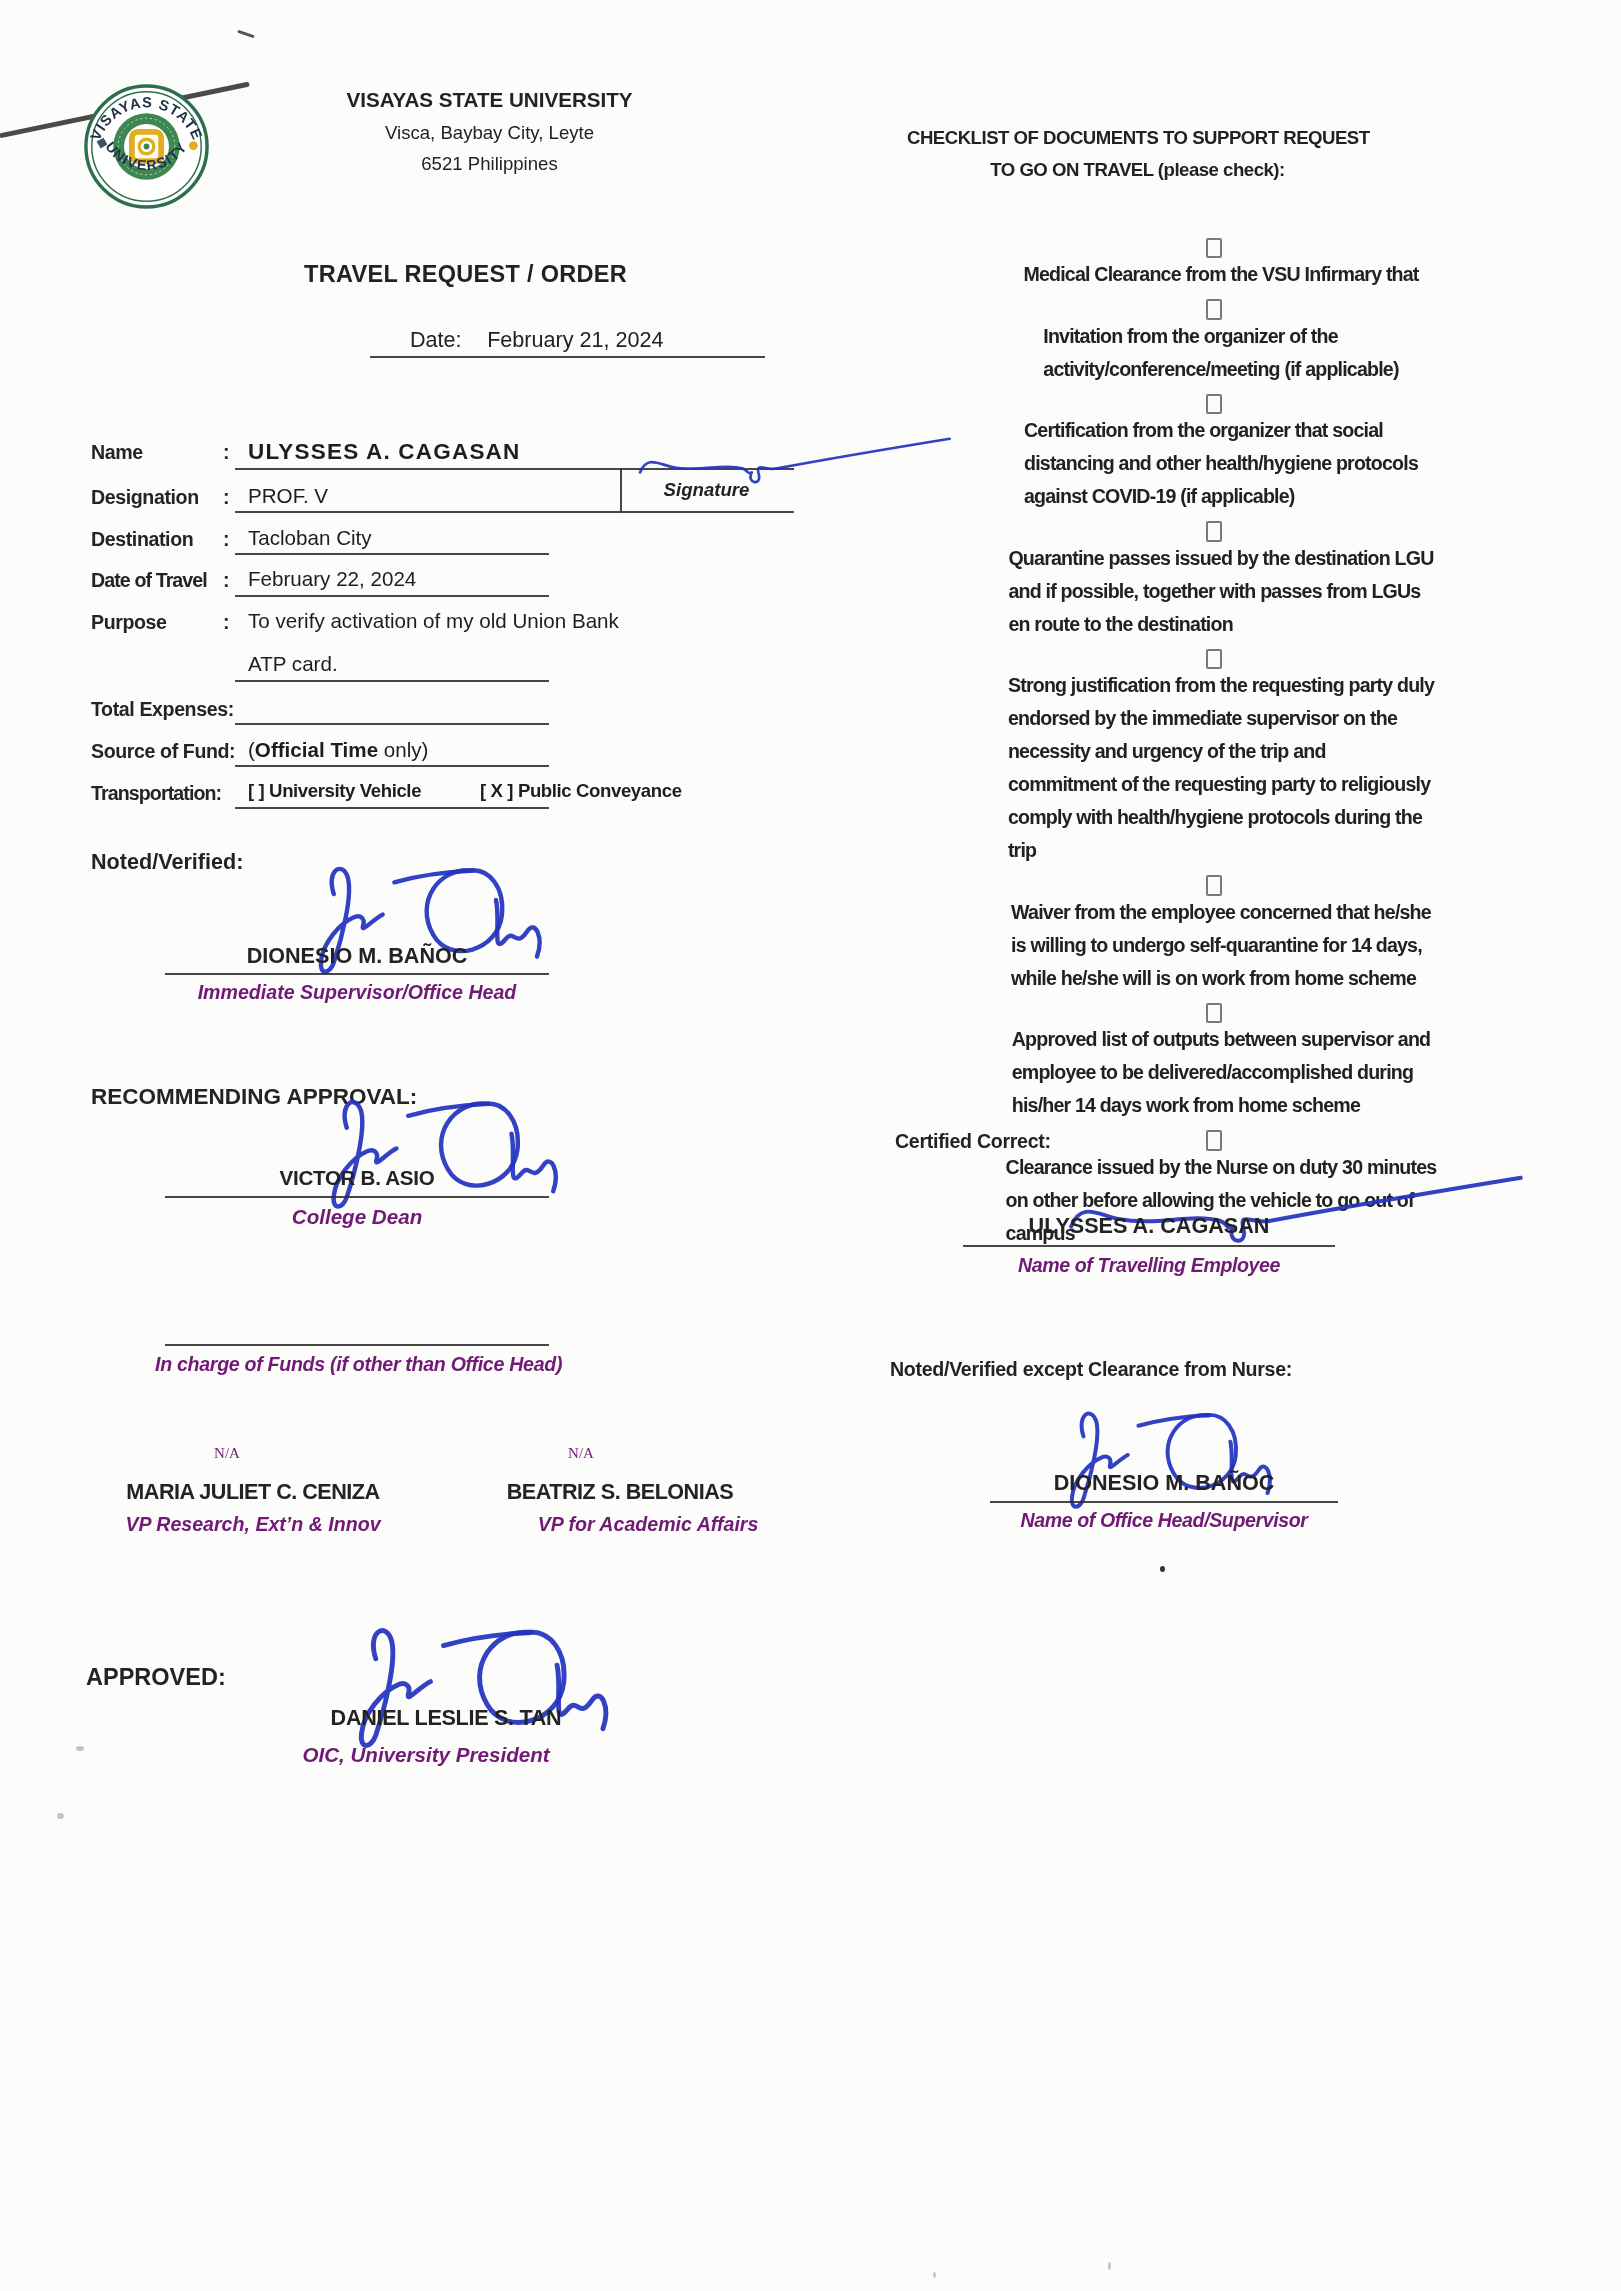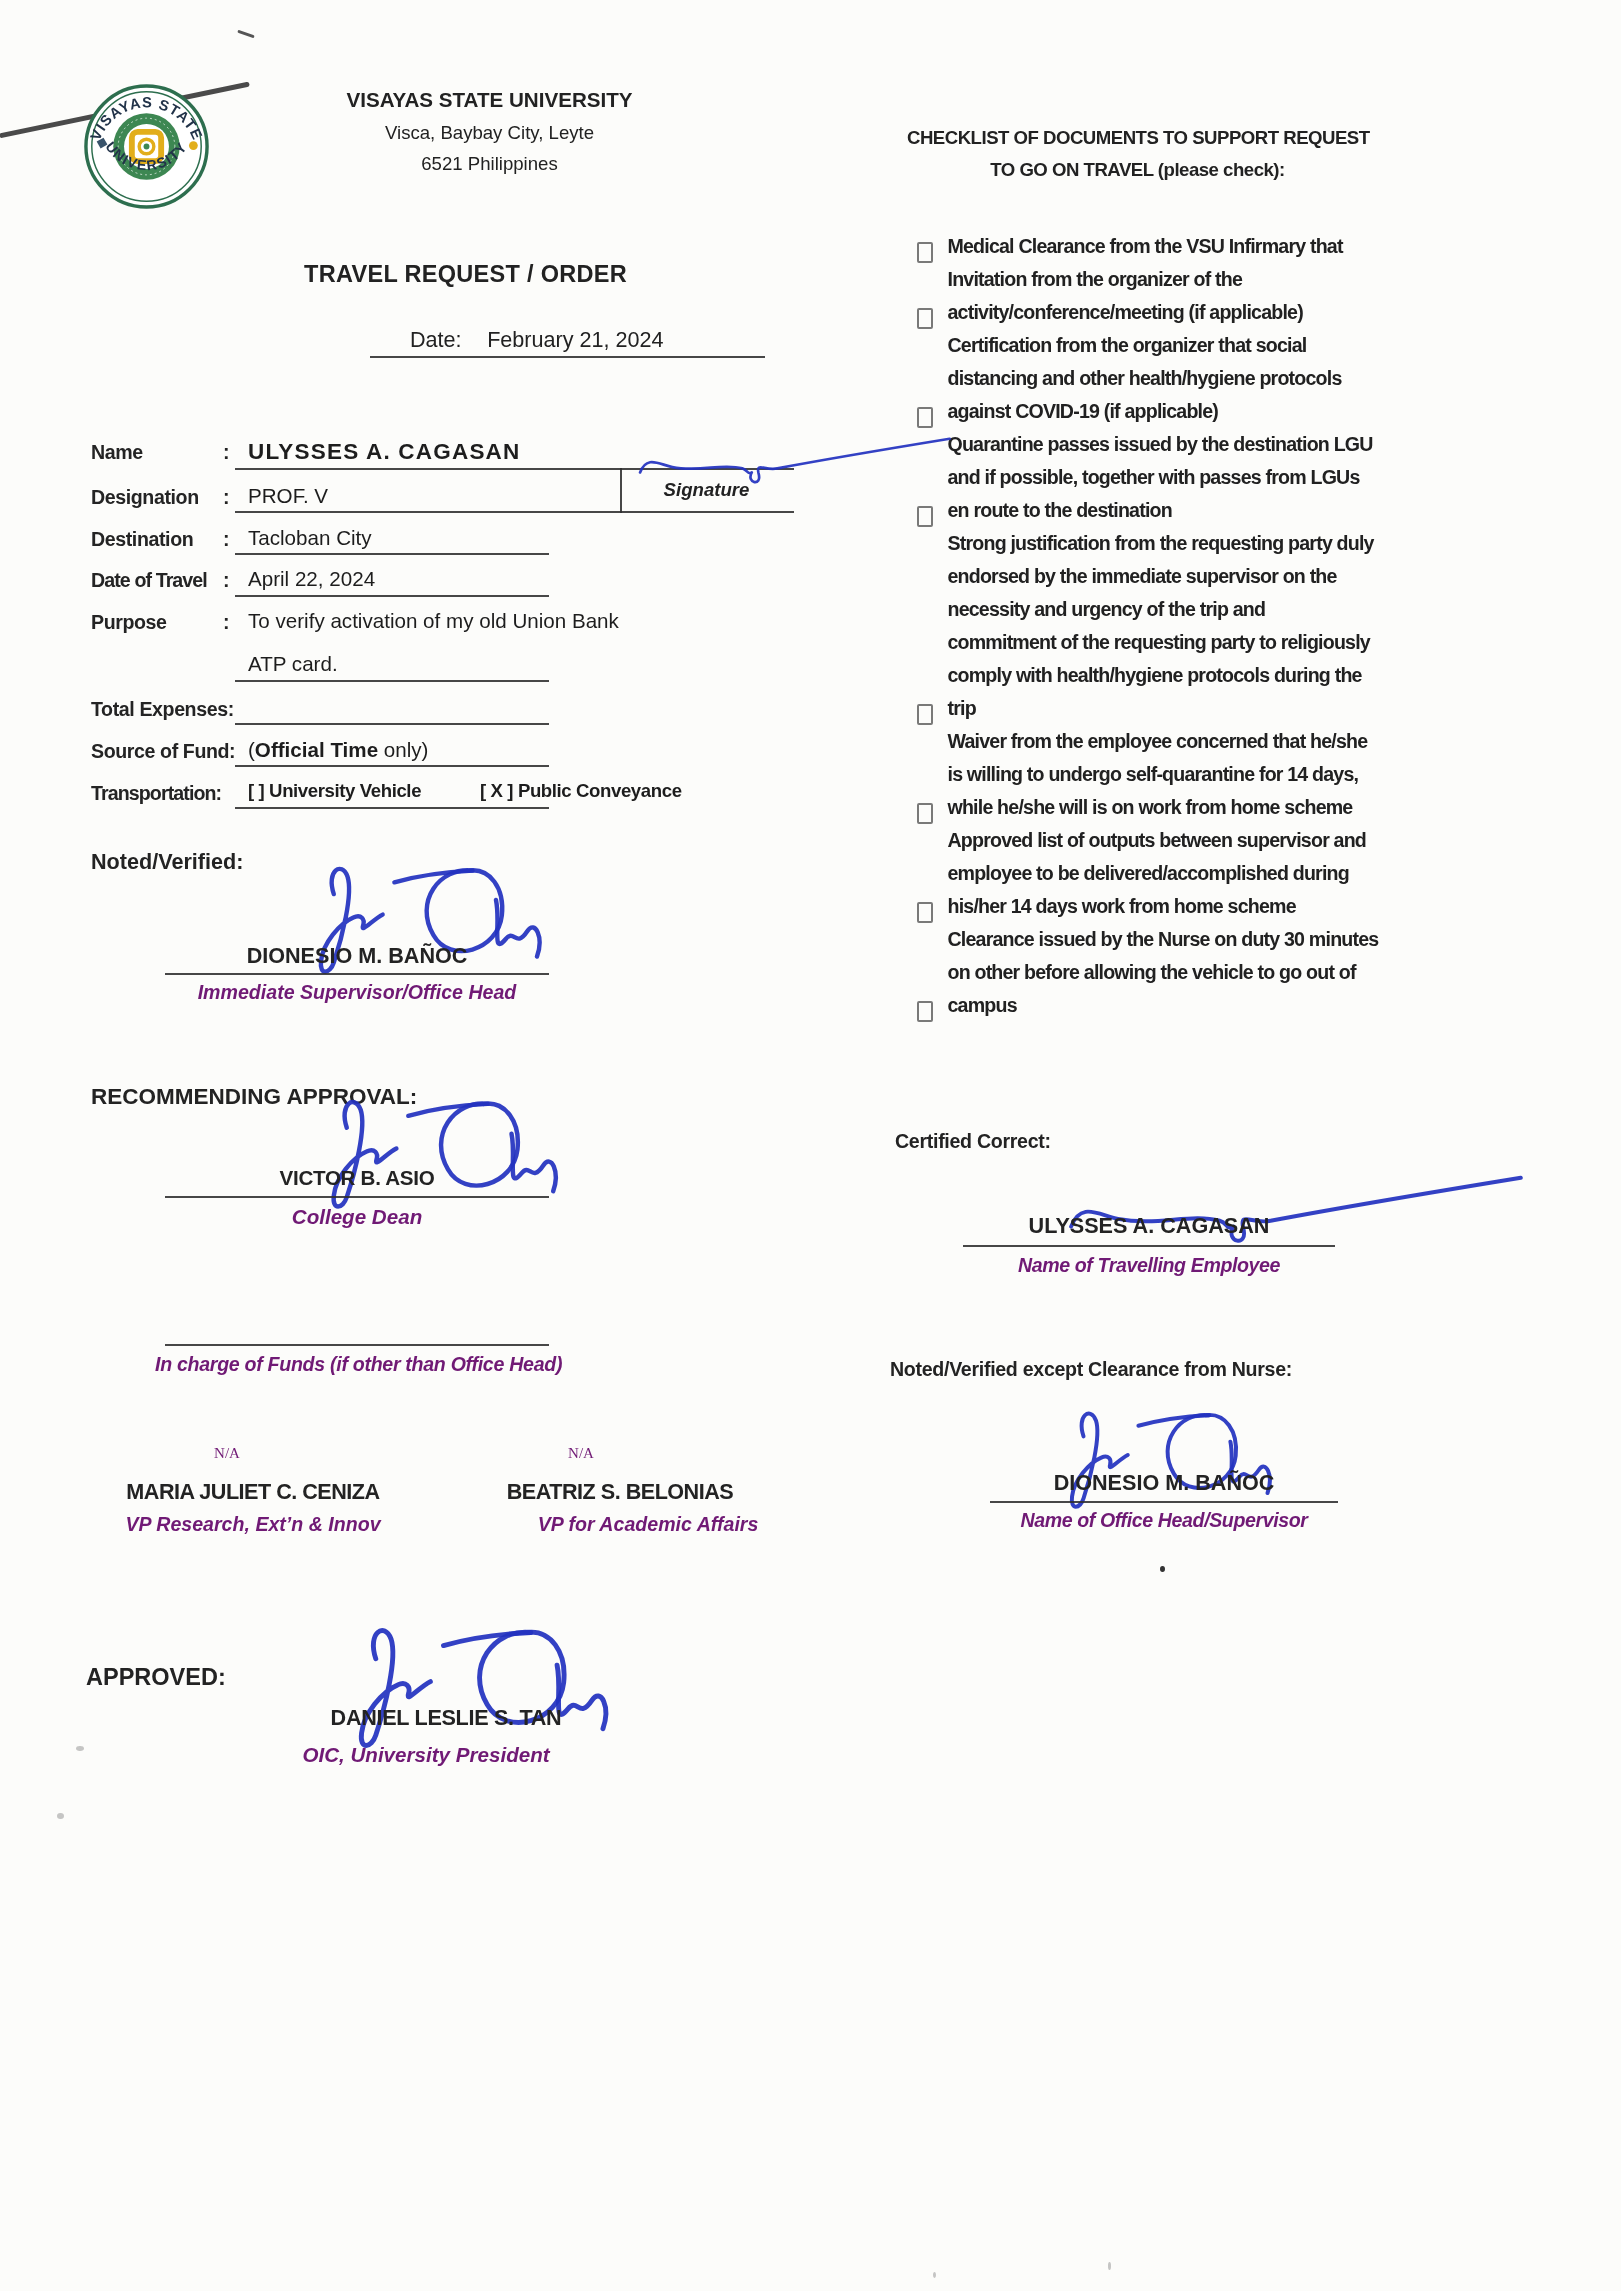--- a/index.html
+++ b/index.html
@@ -20,21 +20,21 @@
   .uline{position:absolute;height:0;border-top:2.9px solid rgba(45,45,45,.88);}
   .vline{position:absolute;width:0;border-left:2.9px solid rgba(45,45,45,.88);}
   .lbl{font-weight:bold;font-size:19.6px;letter-spacing:-0.4px;color:#242424;white-space:nowrap;}
   .val{font-size:20.6px;color:#1d1d1d;white-space:nowrap;}
   .field-row{position:absolute;left:91px;width:725px;height:33px;}
   .field-row .flabel{position:absolute;left:0;top:0;}
   .field-row .fcolon{position:absolute;left:132px;top:0;font-weight:bold;font-size:19.6px;}
   .field-row .fvalue{position:absolute;left:157px;top:-2px;}
   .sig-ink{stroke:#2433c0;fill:none;stroke-linecap:round;stroke-linejoin:round;opacity:.93;}
   .chk-list{position:absolute;left:917px;top:230px;width:608px;}
-  .chk-item{display:flex;align-items:flex-end;}
+  .chk-item{display:flex;align-items:center;flex-direction:column;}
   .chk-box{width:11.8px;height:16.7px;border:2.2px solid #585858;border-radius:2px;margin:7.8px 14.7px 0 0;flex:none;opacity:.8;}
   .chk-lines{flex:1;}
   .chk-line{font-size:19.6px;font-weight:bold;letter-spacing:-0.8px;line-height:33px;color:#212121;white-space:nowrap;}
   .sec-head{font-weight:bold;color:#232323;white-space:nowrap;}
   .sign-name{font-weight:bold;color:#232323;white-space:nowrap;}
   .sign-title{font-weight:bold;font-style:italic;color:#701a75;white-space:nowrap;}
   .na{font-family:"Liberation Serif", serif;font-size:15px;color:#701a75;}
   .speck{position:absolute;background:#8d8d8d;border-radius:50%;opacity:.5;}
 </style>
 </head>
@@ -120,21 +120,21 @@
   <div class="field-row" style="top:528px">
     <span class="flabel lbl">Destination</span>
     <span class="fcolon">:</span>
     <span class="fvalue val">Tacloban City</span>
   </div>
   <div class="uline" style="left:235px;top:553px;width:314px"></div>
 
   <div class="field-row" style="top:569px">
     <span class="flabel lbl" style="letter-spacing:-0.9px">Date of Travel</span>
     <span class="fcolon">:</span>
-    <span class="fvalue val">April 22, 2024</span>
+    <span class="fvalue val">February 22, 2024</span>
   </div>
   <div class="uline" style="left:235px;top:595px;width:314px"></div>
 
   <div class="field-row" style="top:611px">
     <span class="flabel lbl">Purpose</span>
     <span class="fcolon">:</span>
     <span class="fvalue val">To verify activation of my old Union Bank</span>
   </div>
   <div class="abs val nw" style="left:248px;top:652px">ATP card.</div>
   <div class="uline" style="left:235px;top:680px;width:314px"></div>

